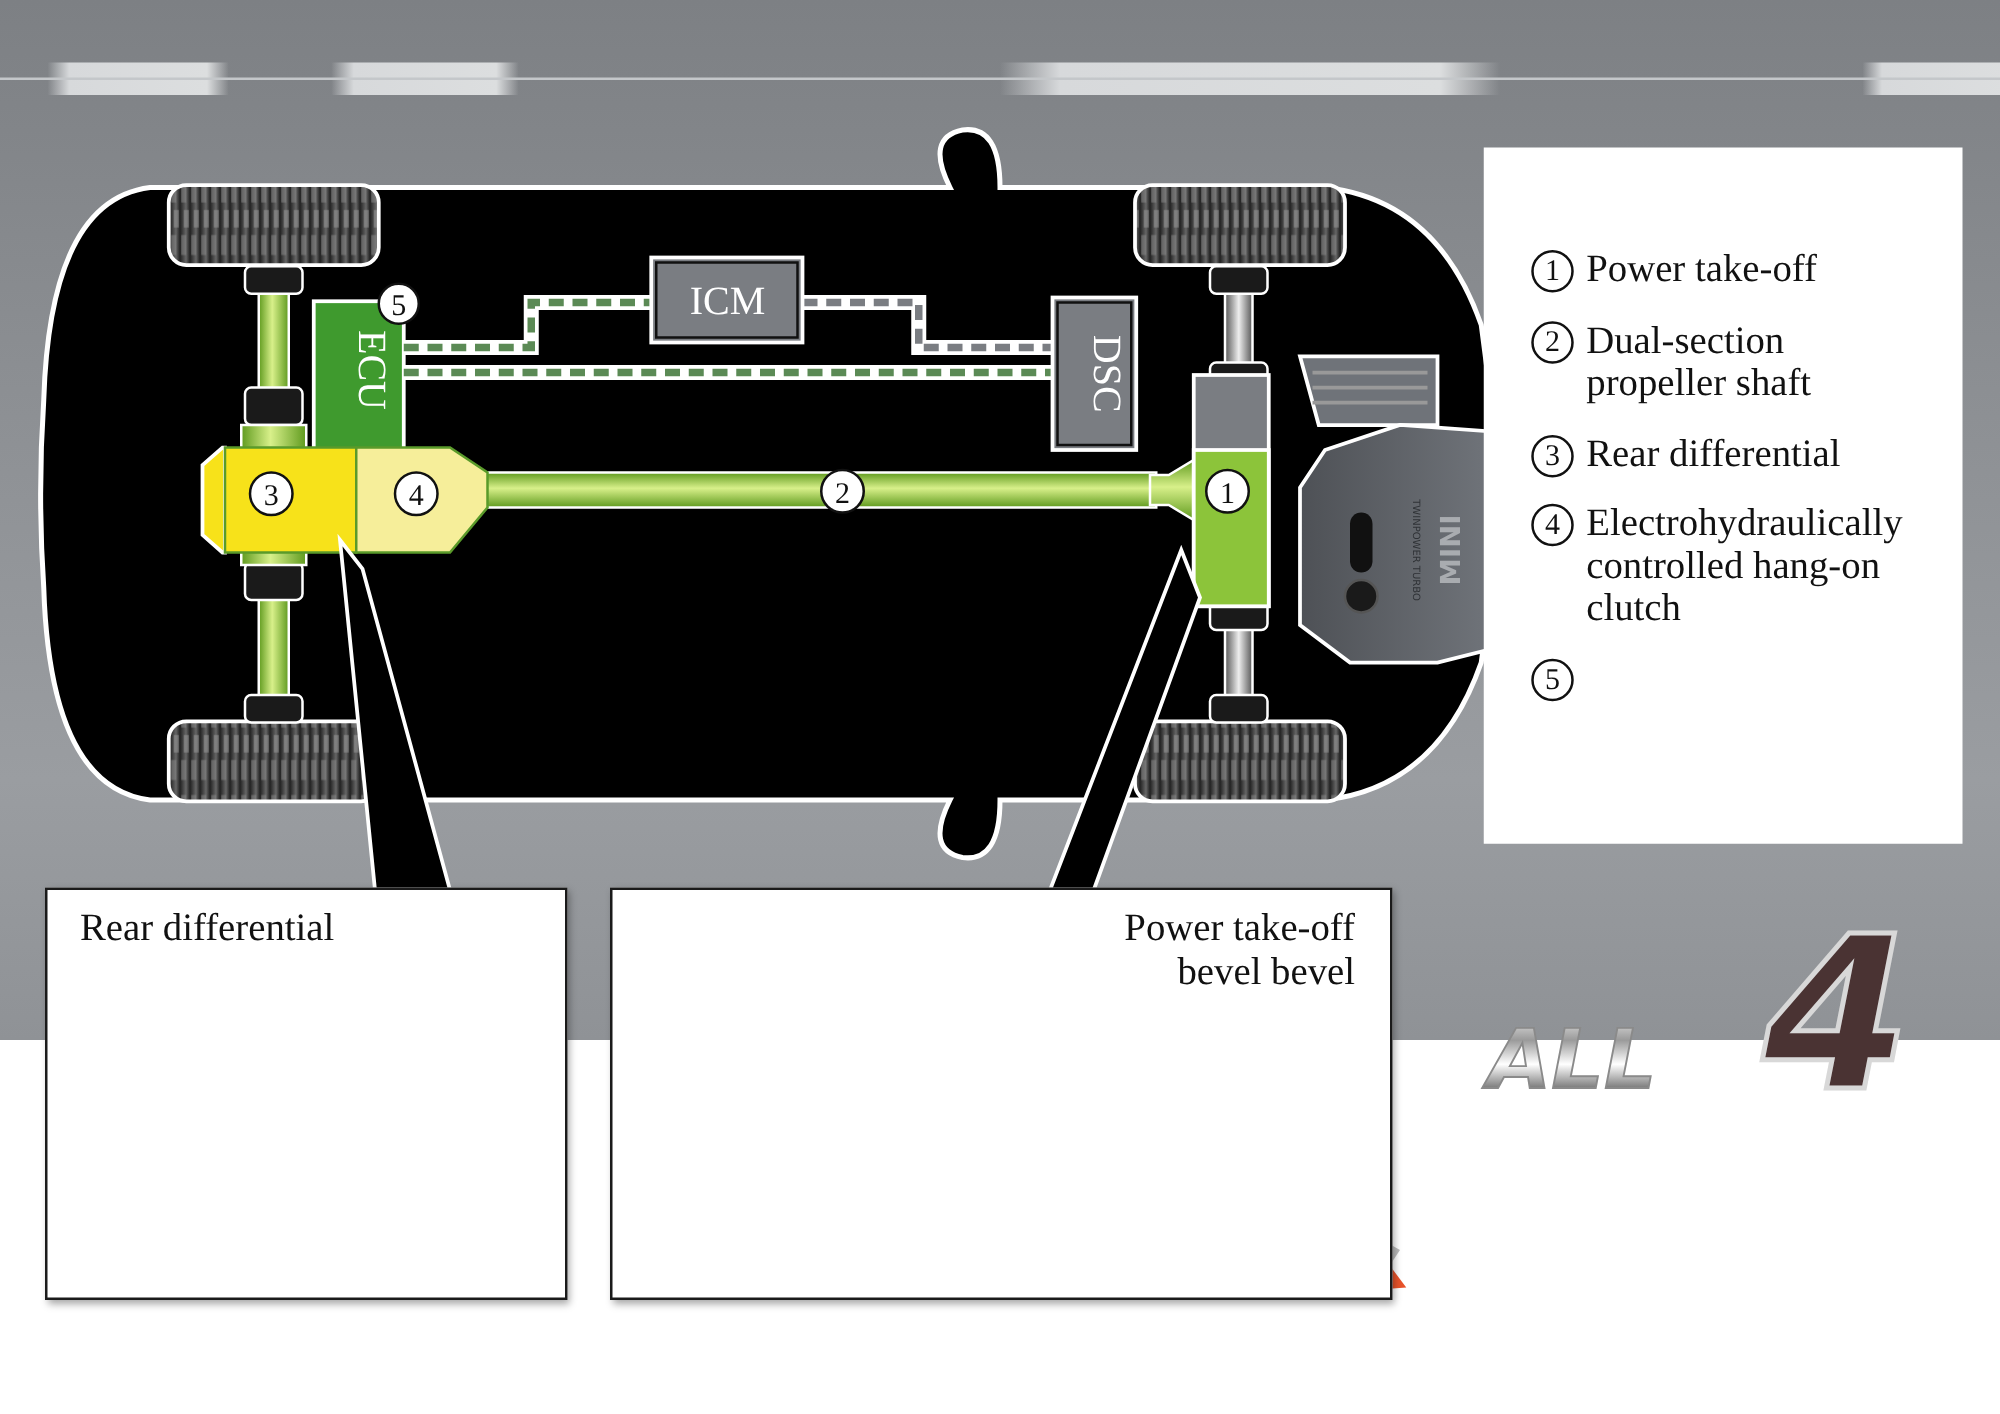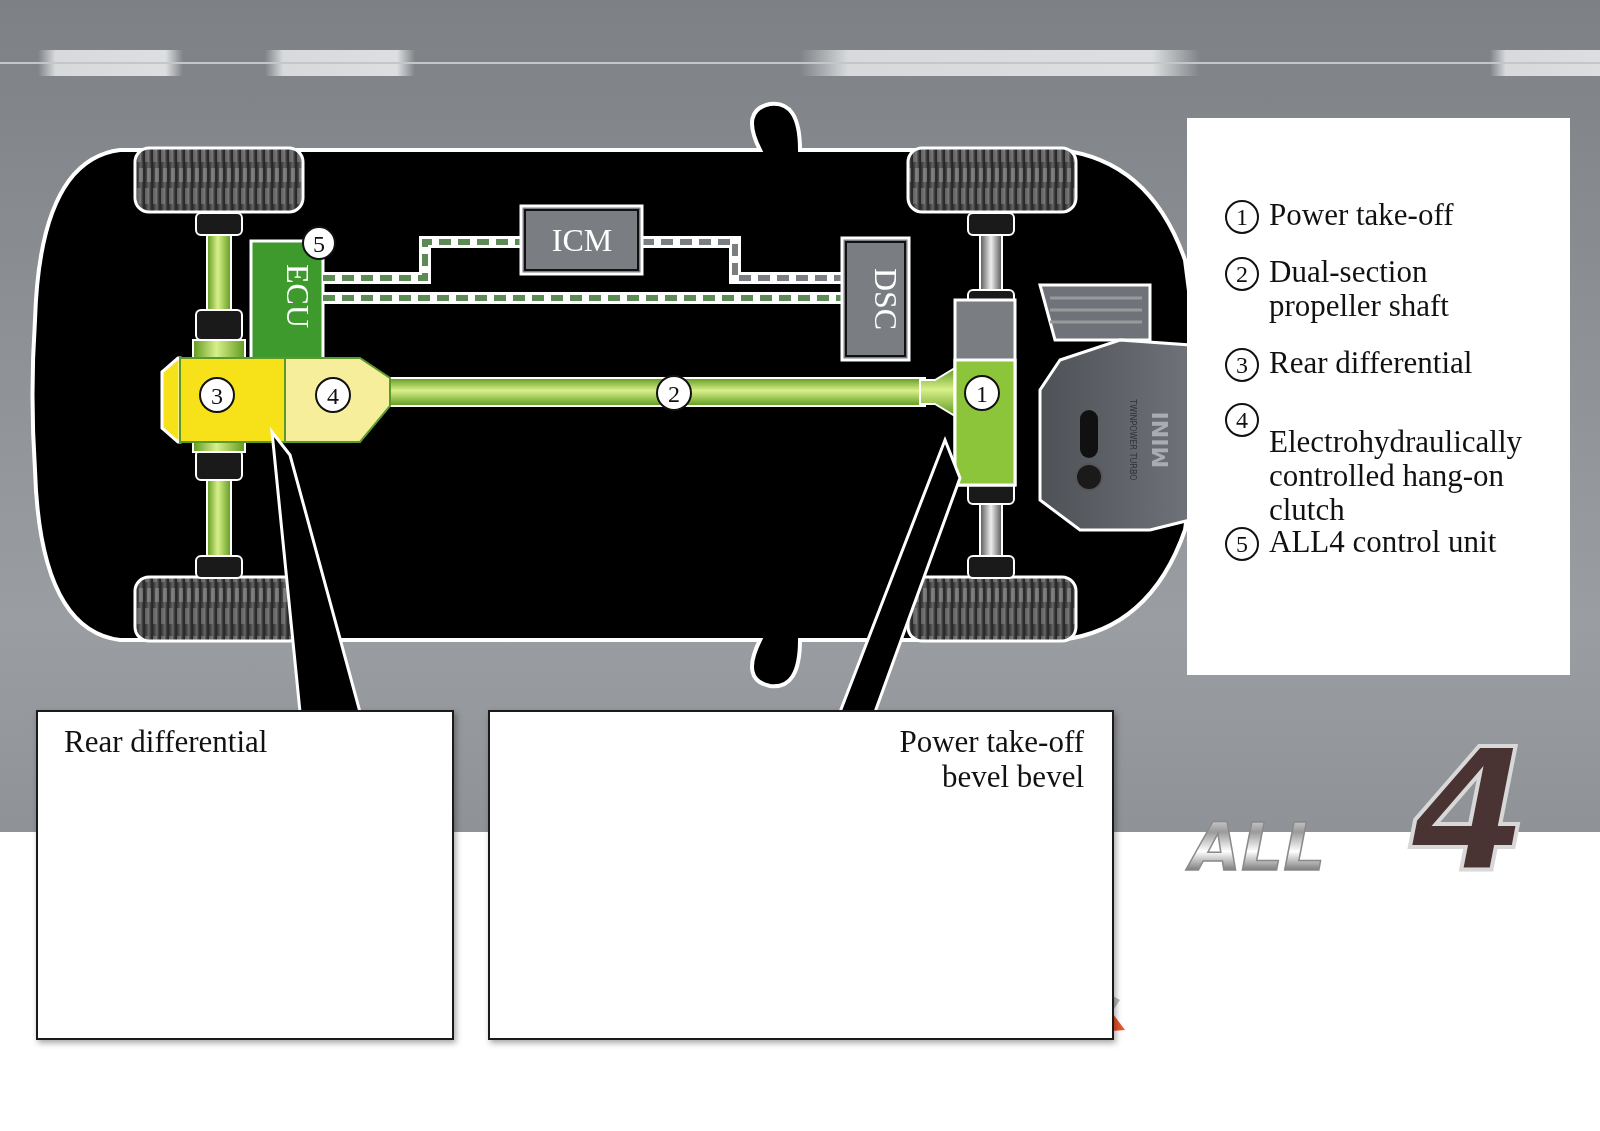--- a/index.html
+++ b/index.html
@@ -268,19 +268,18 @@
   <div class="legend-item" style="top:137px;">
     <div class="legend-num">2</div>
     <div class="legend-text" style="width:240px;">Dual-section propeller shaft</div>
   </div>
   <div class="legend-item" style="top:228px;">
     <div class="legend-num">3</div>
     <div class="legend-text">Rear differential</div>
   </div>
   <div class="legend-item" style="top:283px;">
     <div class="legend-num">4</div>
-    <div class="legend-text" style="width:300px;margin-top:24px;">Electrohydraulically controlled hang-on clutch</div>
+    <div class="legend-text" style="width:300px;">Electrohydraulically controlled hang-on clutch</div>
   </div>
   <div class="legend-item" style="top:407px;">
     <div class="legend-num">5</div>
-    <div class="legend-text">ALL4 control unit</div>
   </div>
 </div>
 
 </body></html>

